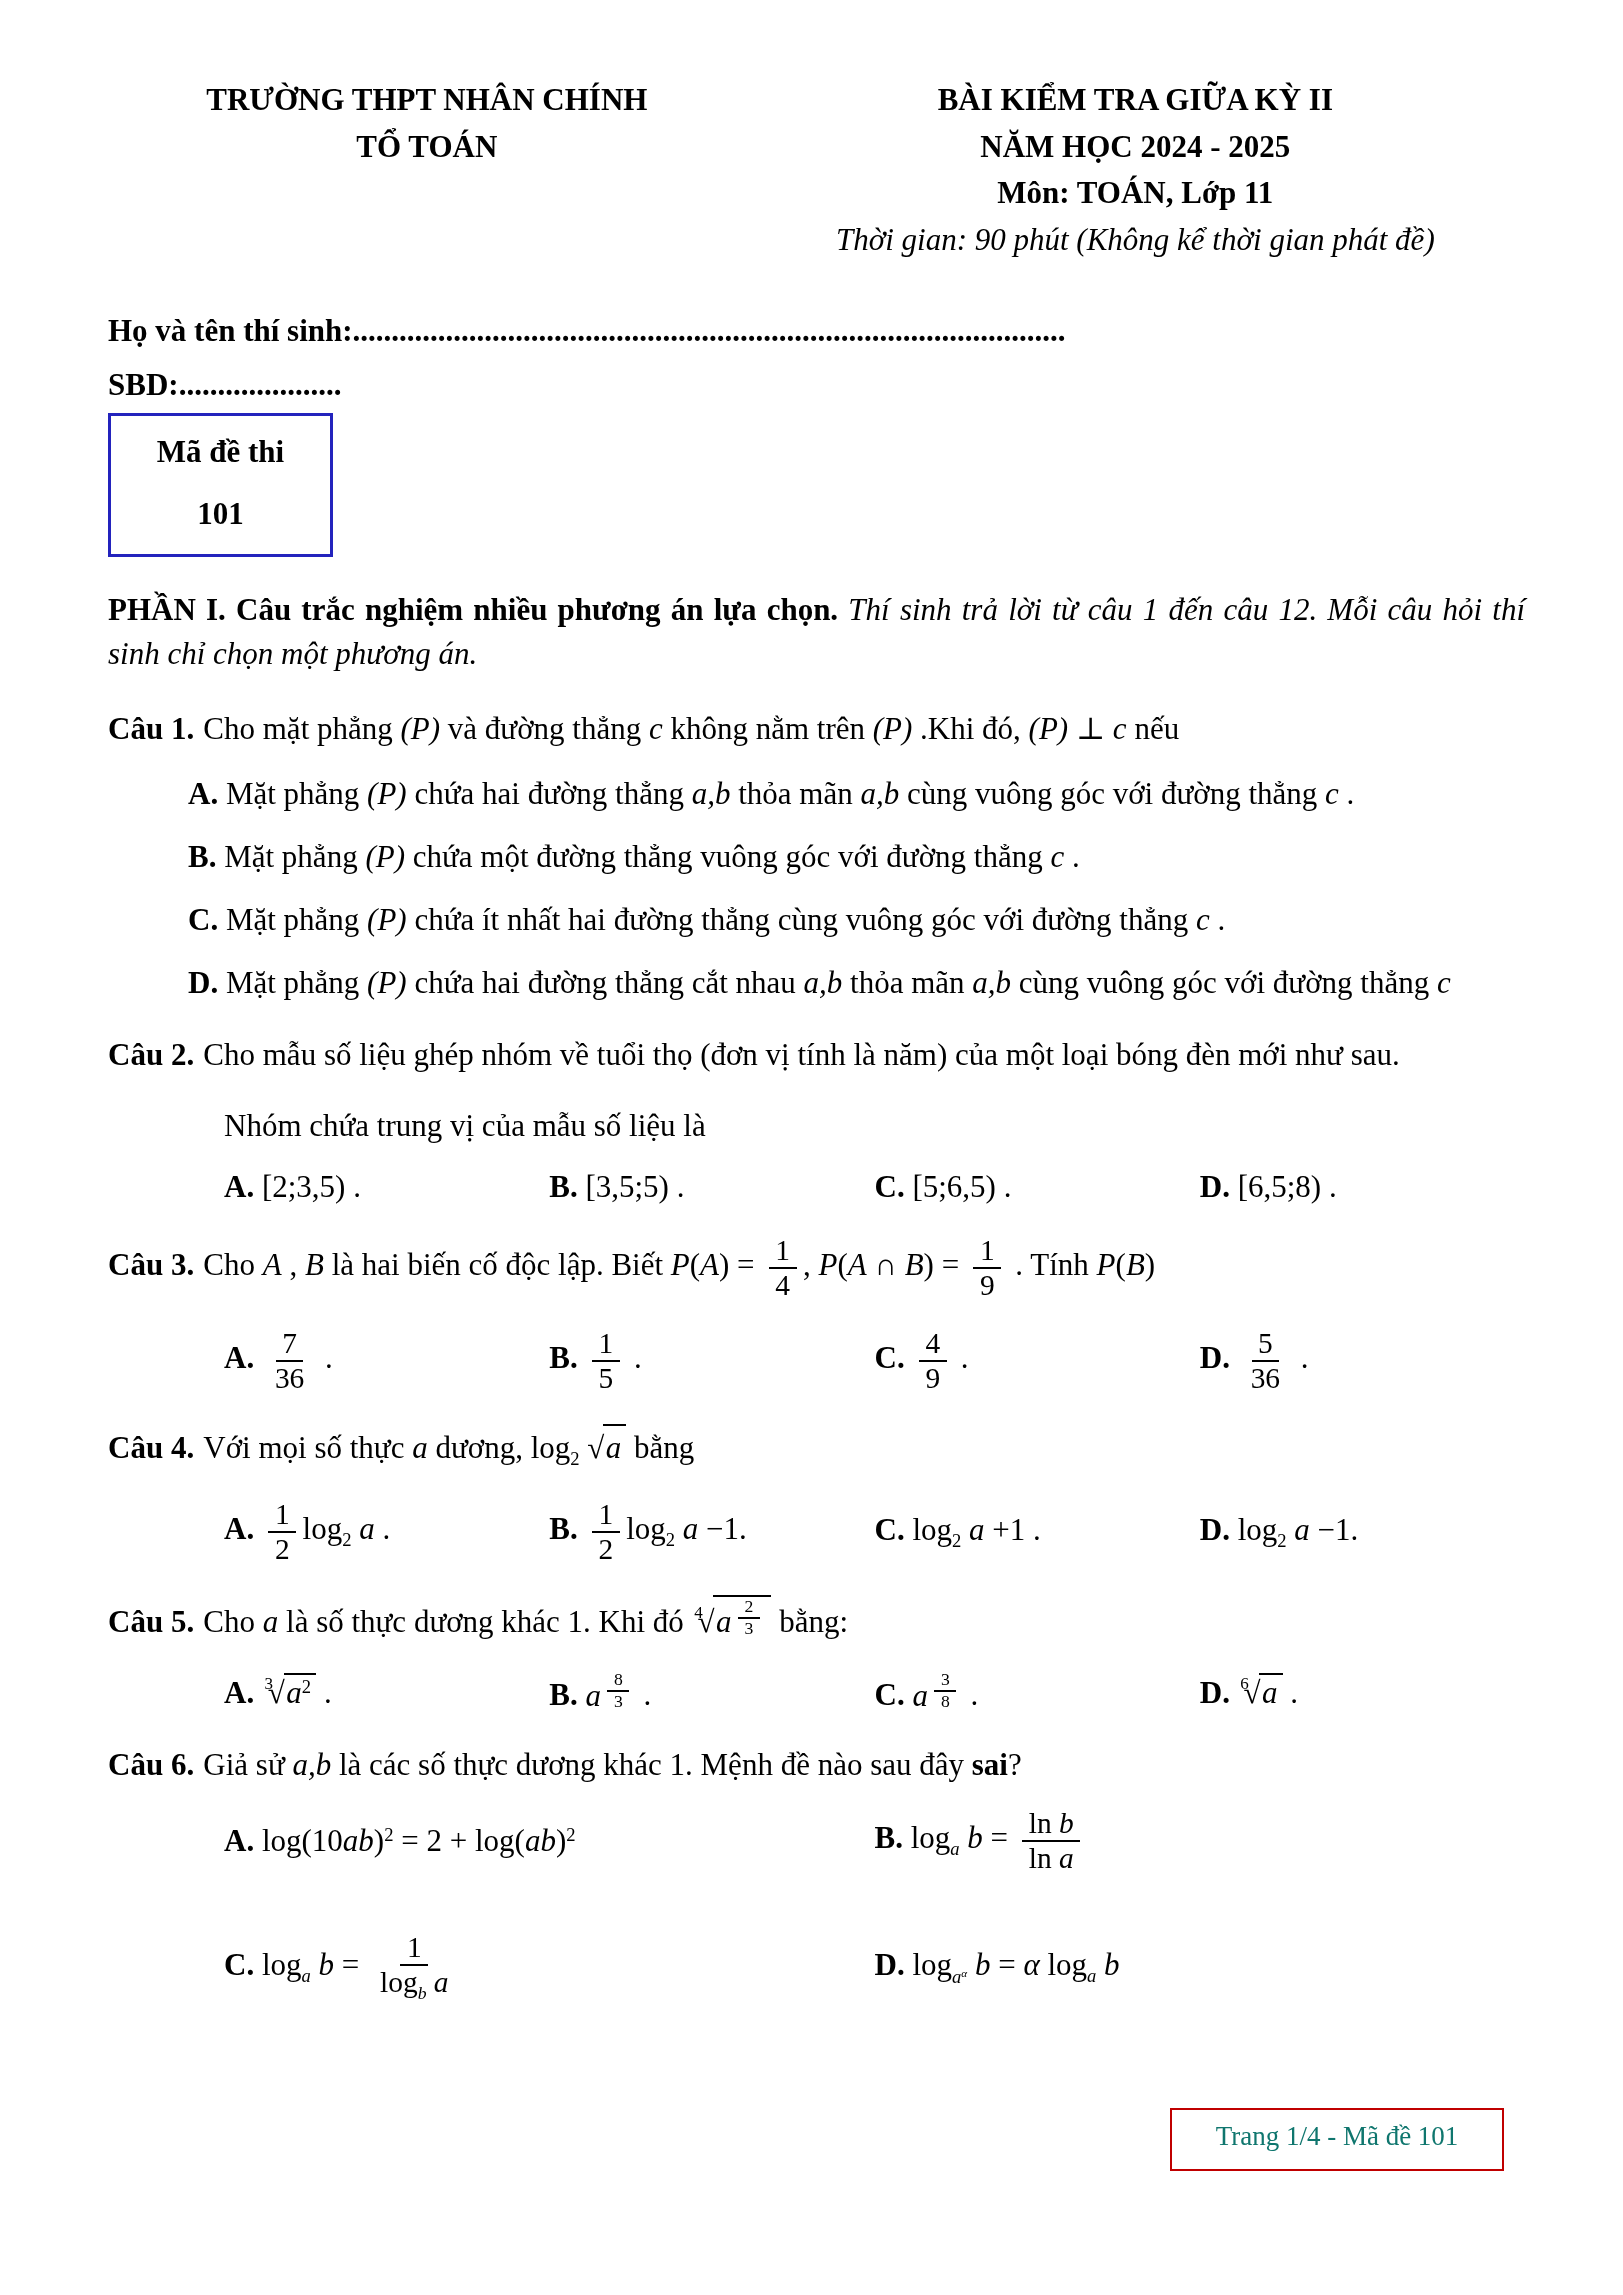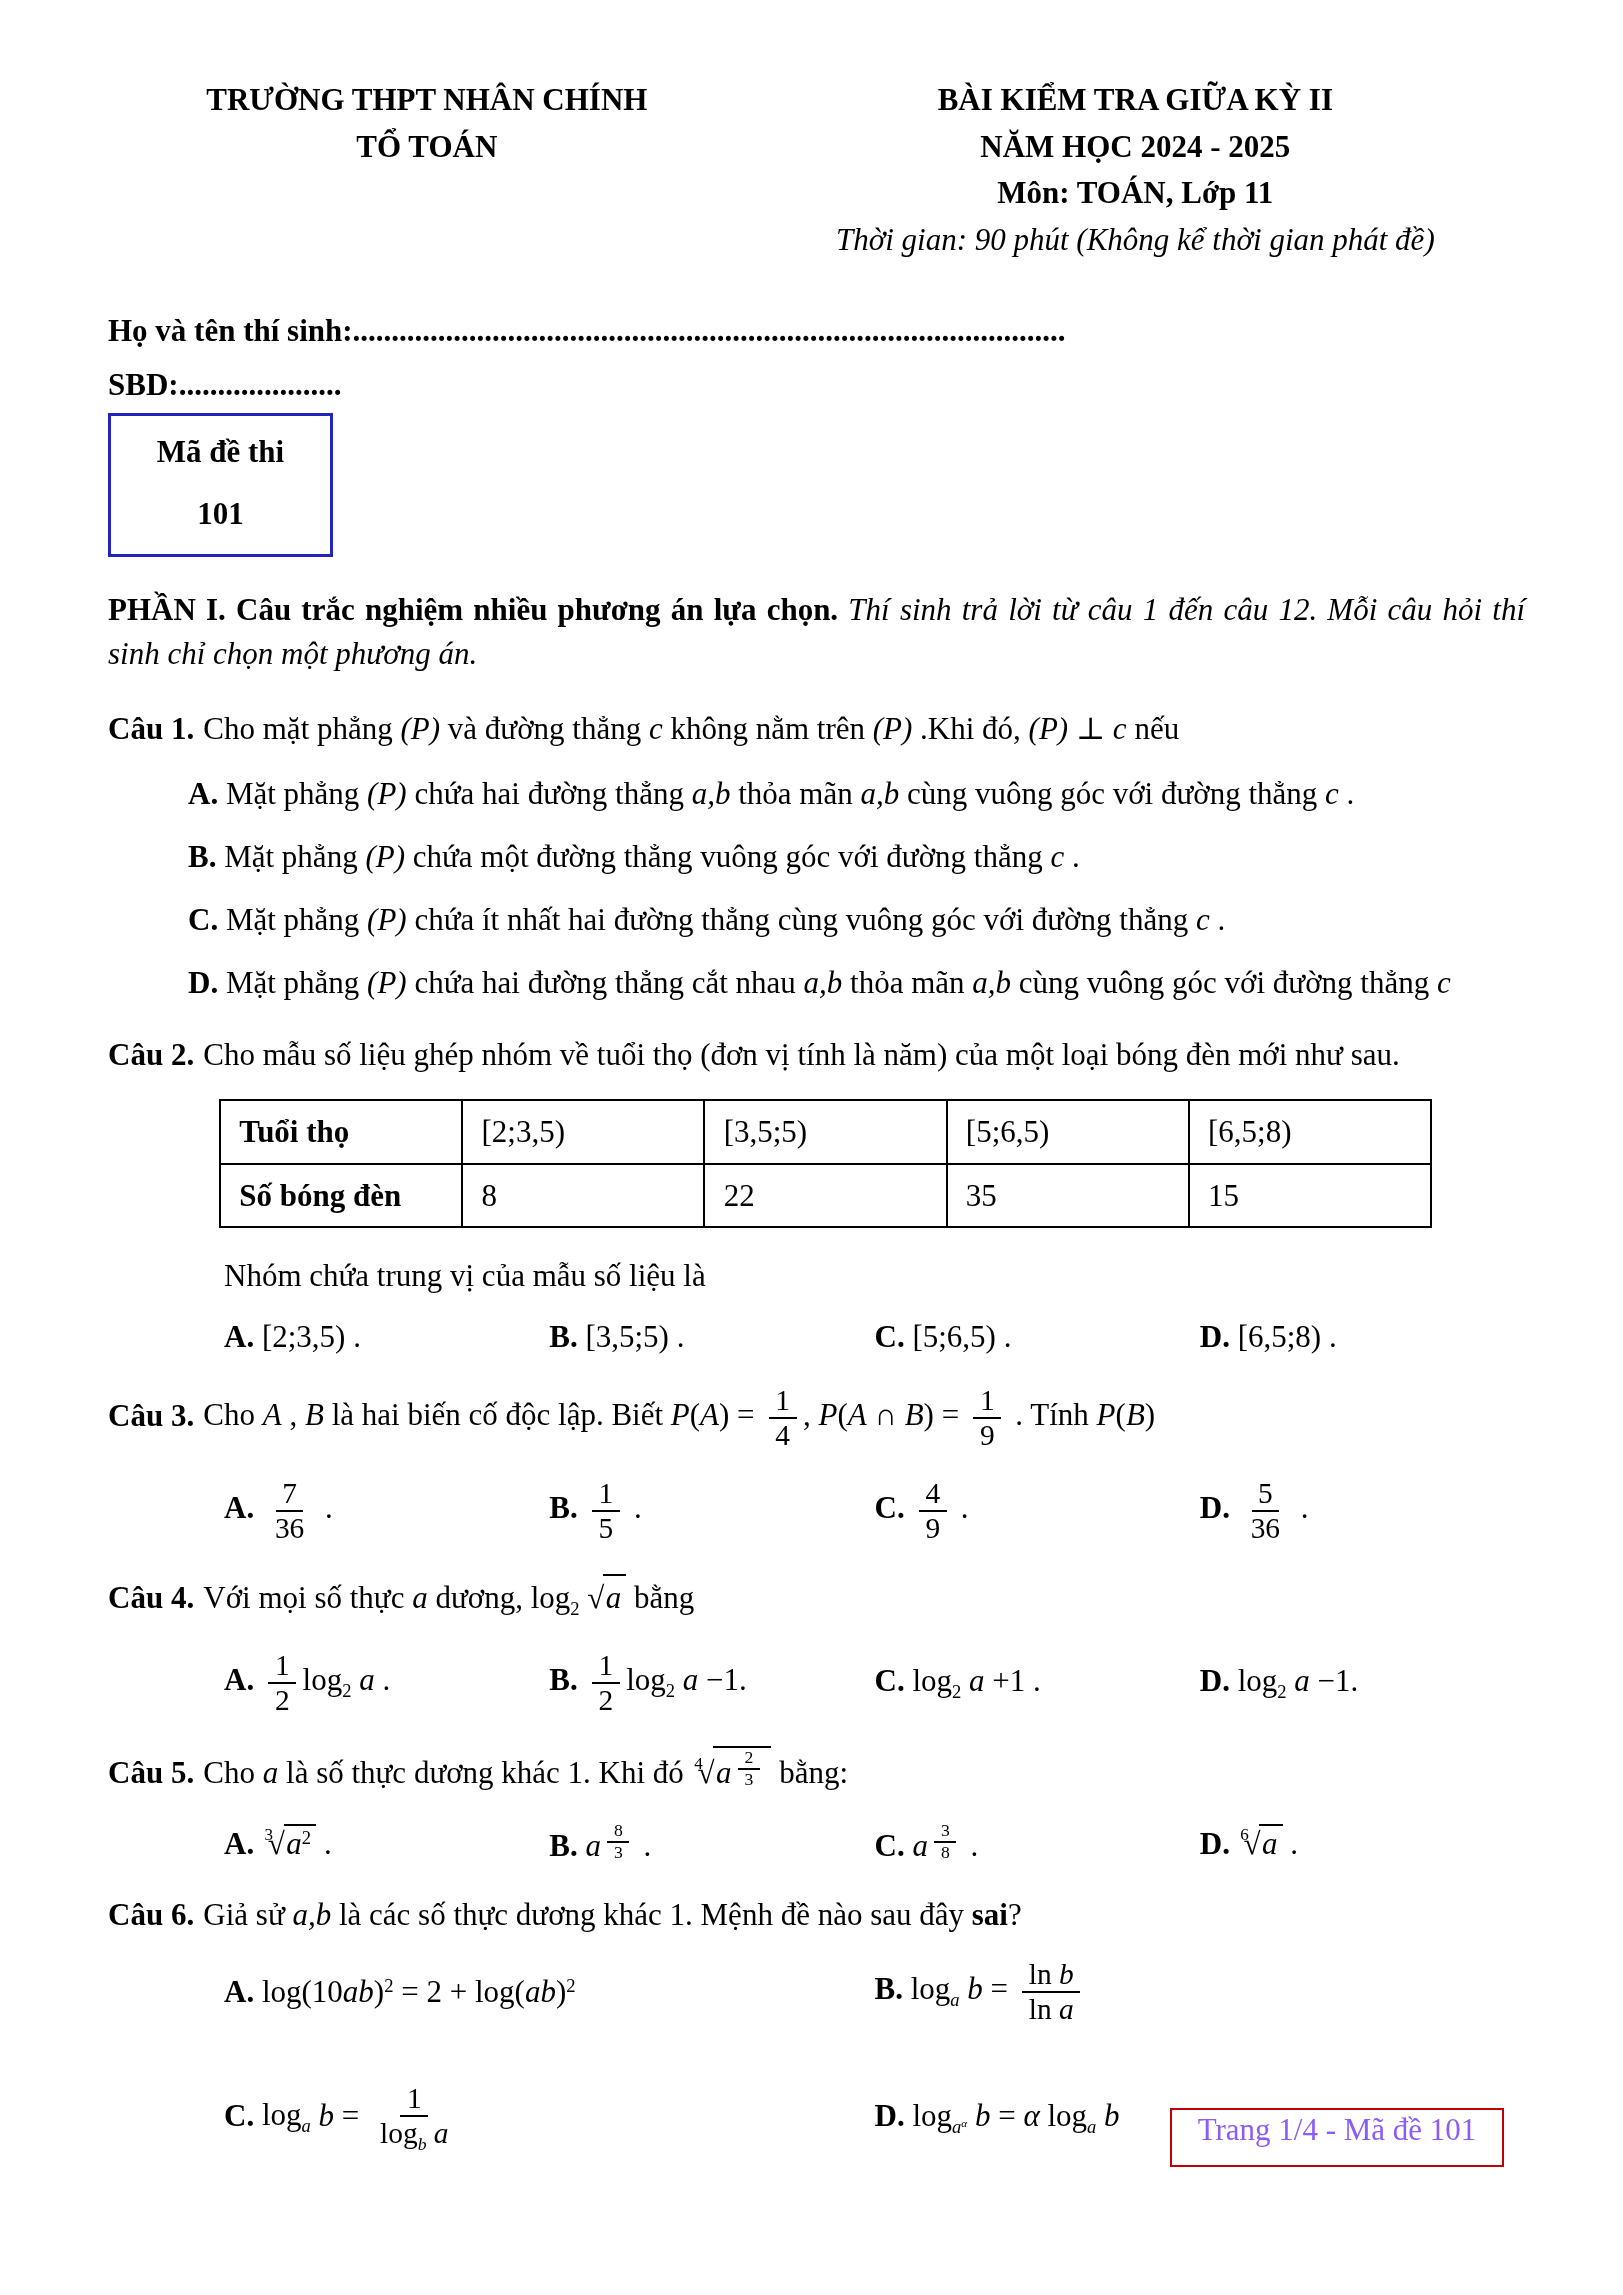--- a/index.html
+++ b/index.html
@@ -46,21 +46,21 @@
   .frac .den{padding:0 6.5px;}
   .grp{white-space:nowrap;}
   .ssub{font-size:0.6em;vertical-align:-0.4em;}
   .ssup{font-size:0.6em;vertical-align:0.55em;}
   .root{display:inline-flex;align-items:baseline;white-space:nowrap;}
   .ridx{font-size:0.55em;transform:translate(0.15em,-0.85em);margin-right:-0.15em;display:inline-block;}
   .rsign{margin-right:-1.3px;}
   .rbody{border-top:2px solid #000;padding:0 5.2px 0 2.6px;}
 
   .footer-box{position:absolute;left:1170px;top:2108px;width:330px;border:2.6px solid #c00000;
-              color:#8b5cf6;text-align:center;padding:2px 0 17px;font-size:31px;}
+              color:#0f766e;text-align:center;padding:11px 0 17px;font-size:27px;}
 </style>
 </head>
 <body>
 
 <div class="page">
 
   <div class="hdr">
     <div class="hdr-left">
       <div>TRƯỜNG THPT NHÂN CHÍNH</div>
       <div>TỔ TOÁN</div>
@@ -92,38 +92,20 @@
   <div>
       <div class="q">
         <div class="stem"><span class="qnum">Câu 1.</span>Cho mặt phẳng <span class="mi">(P)</span> và đường thẳng <span class="mi">c</span> không nằm trên <span class="mi">(P)</span> .Khi đó, <span class="mi">(P)</span> ⊥ <span class="mi">c</span> nếu</div>
         <div class="opt-line"><span class="opt-label">A.</span> Mặt phẳng <span class="mi">(P)</span> chứa hai đường thẳng <span class="mi">a,b</span> thỏa mãn <span class="mi">a,b</span> cùng vuông góc với đường thẳng <span class="mi">c</span> .</div>
         <div class="opt-line"><span class="opt-label">B.</span> Mặt phẳng <span class="mi">(P)</span> chứa một  đường thẳng vuông góc với đường thẳng <span class="mi">c</span> .</div>
         <div class="opt-line"><span class="opt-label">C.</span> Mặt phẳng <span class="mi">(P)</span> chứa ít nhất hai đường thẳng cùng vuông góc với đường thẳng <span class="mi">c</span> .</div>
         <div class="opt-line"><span class="opt-label">D.</span> Mặt phẳng <span class="mi">(P)</span> chứa hai đường thẳng cắt nhau <span class="mi">a,b</span> thỏa mãn <span class="mi">a,b</span> cùng vuông góc với đường thẳng <span class="mi">c</span></div>
       </div>
       <div class="q">
         <div class="stem"><span class="qnum">Câu 2.</span>Cho mẫu số liệu ghép nhóm về tuổi thọ (đơn vị tính là năm) của một loại bóng đèn mới như sau.</div>
-        <table class="tbl">
-          <tbody>
-            <tr>
-              <td class="rowhead">Tuổi thọ</td>
-              <td>[2;3,5)</td>
-              <td>[3,5;5)</td>
-              <td>[5;6,5)</td>
-              <td>[6,5;8)</td>
-            </tr>
-            <tr>
-              <td class="rowhead">Số bóng đèn</td>
-              <td>8</td>
-              <td>22</td>
-              <td>35</td>
-              <td>15</td>
-            </tr>
-          </tbody>
-        </table>
         <div class="note">Nhóm chứa trung vị của mẫu số liệu là</div>
         <div class="opt-row">
           <div class="opt"><span class="opt-label">A.</span> [2;3,5) .</div>
           <div class="opt"><span class="opt-label">B.</span> [3,5;5) .</div>
           <div class="opt"><span class="opt-label">C.</span> [5;6,5) .</div>
           <div class="opt"><span class="opt-label">D.</span> [6,5;8) .</div>
         </div>
       </div>
       <div class="q">
         <div class="stem"><span class="qnum">Câu 3.</span>Cho <span class="mi">A</span> , <span class="mi">B</span> là hai biến cố độc lập. Biết <span class="mi">P</span>(<span class="mi">A</span>) = <span class="frac">

